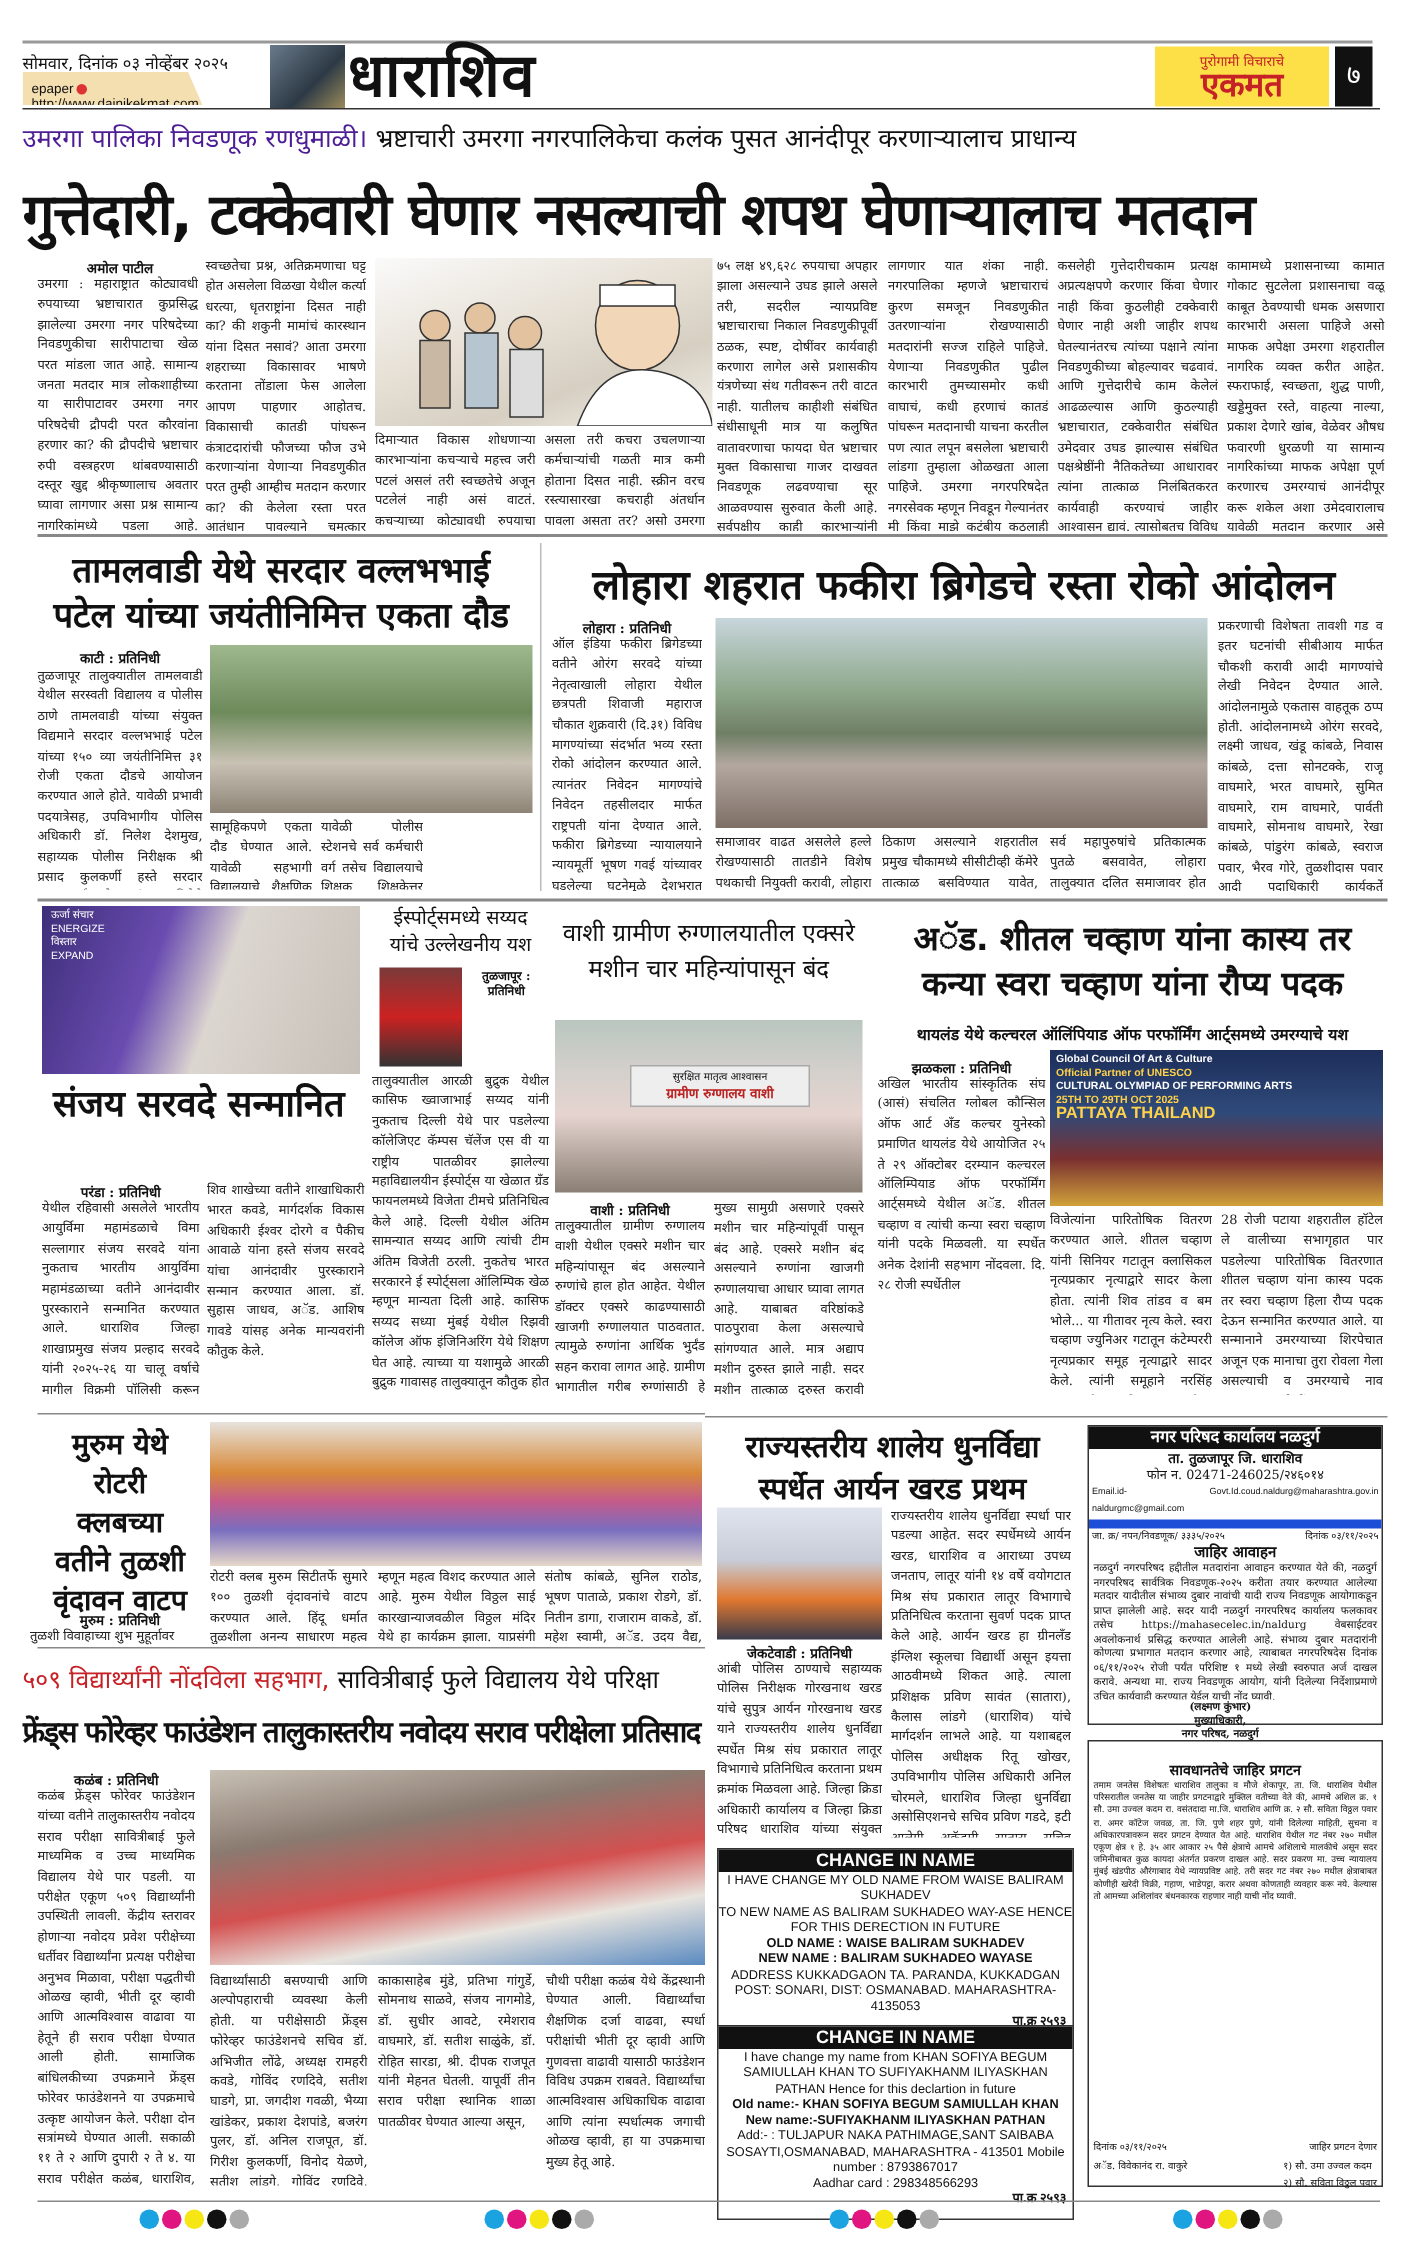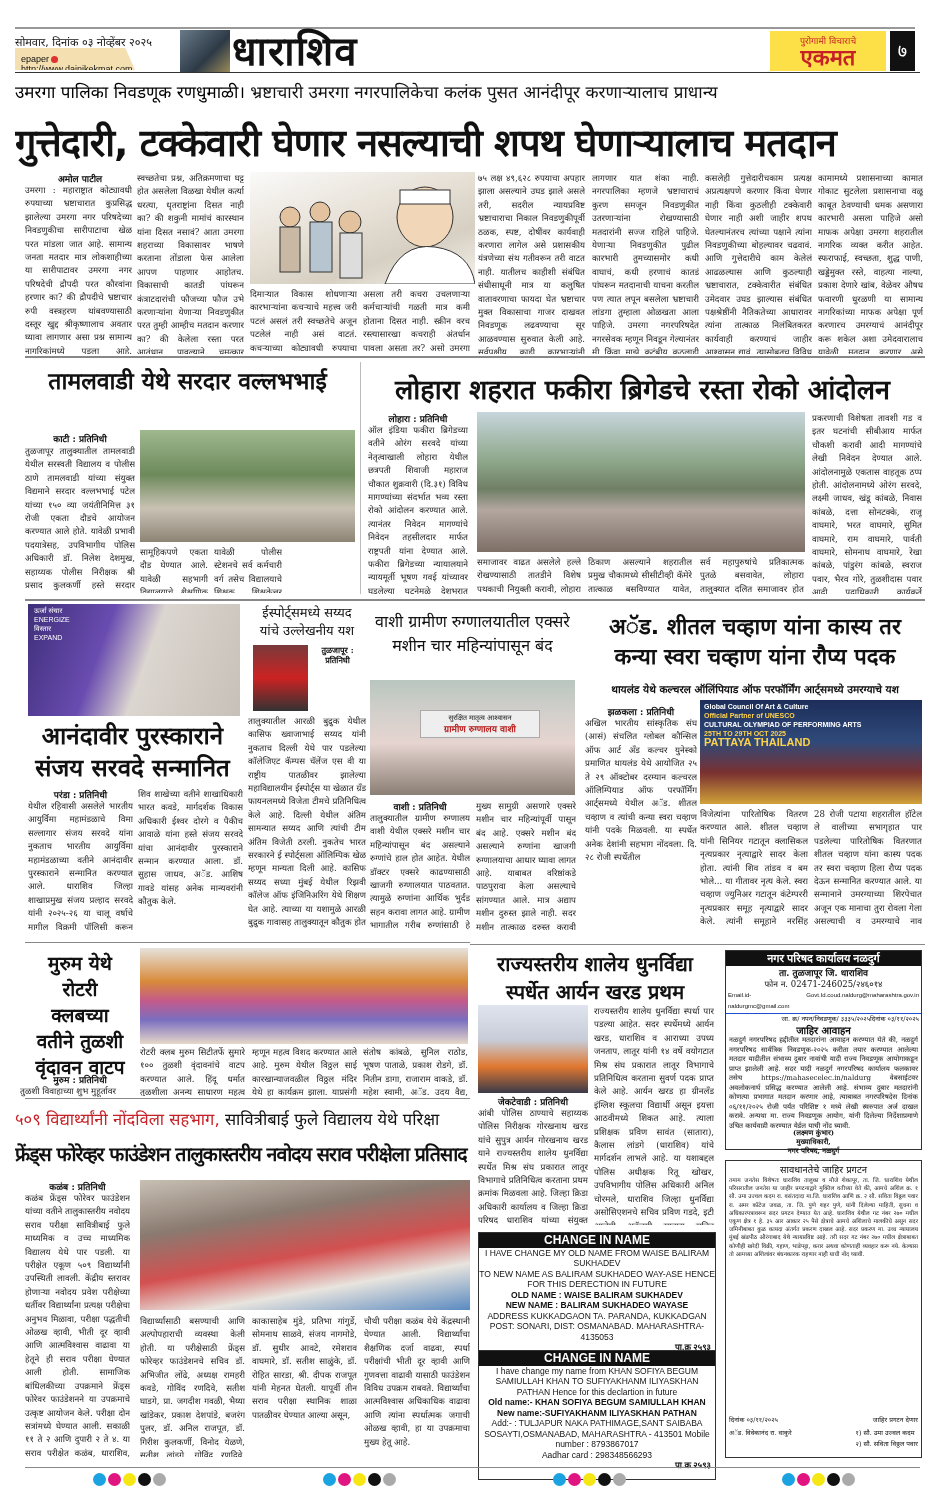--- a/index.html
+++ b/index.html
@@ -9,21 +9,21 @@
 .dateline{left:15px;top:34px;font-size:11px;font-family:"DejaVu Sans",sans-serif}
 .epaper{left:15px;top:48px;width:120px;height:22px;background:#f4dfb0;clip-path:polygon(0 0,92% 0,100% 100%,0 100%);font-size:9px;font-family:"Liberation Sans",sans-serif;padding:6px 0 0 6px}
 .epaper .dot{display:inline-block;width:7px;height:7px;border-radius:50%;background:#d33;margin:0 2px;vertical-align:middle}
 .logo-img{left:180px;top:30px;width:50px;height:42px;background:linear-gradient(135deg,#6a7a8a,#2d3a46 60%,#9a8a5a)}
 .logo-title{left:232px;top:30px;font-size:40px;font-weight:bold;font-family:"DejaVu Sans",sans-serif;line-height:42px;letter-spacing:1px}
 .brand{left:770px;top:31px;width:116px;height:40px;background:#fde047;text-align:center}
 .brand .tag{font-size:9px;color:#c62127;font-family:"DejaVu Sans",sans-serif;margin-top:3px}
 .brand .name{font-size:22px;color:#c62127;font-weight:bold;font-family:"DejaVu Sans",sans-serif;line-height:22px}
 .pageno{left:890px;top:31px;width:25px;height:40px;background:#111;color:#fff;font-size:18px;text-align:center;line-height:40px;font-family:"DejaVu Sans",sans-serif}
 .kicker{left:15px;top:80px;width:905px;font-size:17px;font-family:"DejaVu Sans",sans-serif;white-space:nowrap;overflow:hidden}
-.kicker .red{color:#000000}
+.kicker .red{color:#4c1d95}
 .h1{font-family:"DejaVu Sans",sans-serif;font-weight:bold;white-space:nowrap;overflow:hidden}
 .mainhead{left:15px;top:115px;width:905px;font-size:38px;letter-spacing:-1px}
 .col{font-size:8.6px;line-height:13.4px;text-align:justify;overflow:hidden;color:#222}
 .byline{font-weight:bold;text-align:center;font-size:9px}
 .rule{height:2px;background:#888}
 .photo{overflow:hidden}
 .cmyk{display:flex;gap:2px}
 .cmyk span{width:13px;height:13px;border-radius:50%;display:inline-block}
 .notice{border:1px solid #333;font-size:8px;line-height:11px}
 .notice .bar{background:#111;color:#fff;text-align:center;font-weight:bold;font-size:11px;padding:2px 0;font-family:"Liberation Sans",sans-serif}
@@ -73,20 +73,21 @@
 <div class="abs col" style="left:250px;top:288px;width:107px;height:66px">दिमाऱ्यात विकास शोधणाऱ्या कारभाऱ्यांना कचऱ्याचे महत्त्व जरी पटलं असलं तरी स्वच्छतेचे अजून पटलेलं नाही असं वाटतं. कचऱ्याच्या कोट्यावधी रुपयाचा टेंडरचा आकडा वाढला</div>
 <div class="abs col" style="left:363px;top:288px;width:107px;height:66px">असला तरी कचरा उचलणाऱ्या कर्मचाऱ्यांची गळती मात्र कमी होताना दिसत नाही. स्क्रीन वरच रस्त्यासारखा कचराही अंतर्धान पावला असता तर? असो उमरगा नगर परिषदमध्ये फक्त १ कोटी</div>
 <div class="abs col" style="left:478px;top:172px;width:107px;height:182px">७५ लक्ष ४९,६२८ रुपयाचा अपहार झाला असल्याने उघड झाले असले तरी, सदरील न्यायप्रविष्ट भ्रष्टाचाराचा निकाल निवडणुकीपूर्वी ठळक, स्पष्ट, दोषींवर कार्यवाही करणारा लागेल असे प्रशासकीय यंत्रणेच्या संथ गतीवरून तरी वाटत नाही. यातीलच काहीशी संबंधित संधीसाधूनी मात्र या कलुषित वातावरणाचा फायदा घेत भ्रष्टाचार मुक्त विकासाचा गाजर दाखवत निवडणूक लढवण्याचा सूर आळवण्यास सुरुवात केली आहे. सर्वपक्षीय काही कारभाऱ्यांनी उमरगेकरांच्या भाळी हा गोंदवलेला भ्रष्टाचार, खुद्द मतदारांनाच पुसावा</div>
 <div class="abs col" style="left:592px;top:172px;width:107px;height:182px">लागणार यात शंका नाही. नगरपालिका म्हणजे भ्रष्टाचाराचं कुरण समजून निवडणुकीत उतरणाऱ्यांना रोखण्यासाठी मतदारांनी सज्ज राहिले पाहिजे. येणाऱ्या निवडणुकीत पुढील कारभारी तुमच्यासमोर कधी वाघाचं, कधी हरणाचं कातडं पांघरून मतदानाची याचना करतील पण त्यात लपून बसलेला भ्रष्टाचारी लांडगा तुम्हाला ओळखता आला पाहिजे. उमरगा नगरपरिषदेत नगरसेवक म्हणून निवडून गेल्यानंतर मी किंवा माझे कुटुंबीय कुठलाही आर्थिक व्यवहार किंवा</div>
 <div class="abs col" style="left:705px;top:172px;width:107px;height:182px">कसलेही गुत्तेदारीचकाम प्रत्यक्ष अप्रत्यक्षपणे करणार किंवा घेणार नाही किंवा कुठलीही टक्केवारी घेणार नाही अशी जाहीर शपथ घेतल्यानंतरच त्यांच्या पक्षाने त्यांना निवडणुकीच्या बोहल्यावर चढवावं. आणि गुत्तेदारीचे काम केलेलं आढळल्यास आणि कुठल्याही भ्रष्टाचारात, टक्केवारीत संबंधित उमेदवार उघड झाल्यास संबंधित पक्षश्रेष्ठींनी नैतिकतेच्या आधारावर त्यांना तात्काळ निलंबितकरत कार्यवाही करण्याचं जाहीर आश्वासन द्यावं. त्यासोबतच विविध कंत्राटे, कचरा टेंडर, कर्मचारी भरती यासह विविध</div>
 <div class="abs col" style="left:818px;top:172px;width:105px;height:182px">कामामध्ये प्रशासनाच्या कामात गोकाट सुटलेला प्रशासनाचा वळू काबूत ठेवण्याची धमक असणारा कारभारी असला पाहिजे असो माफक अपेक्षा उमरगा शहरातील नागरिक व्यक्त करीत आहेत. स्फराफाई, स्वच्छता, शुद्ध पाणी, खड्डेमुक्त रस्ते, वाहत्या नाल्या, प्रकाश देणारे खांब, वेळेवर औषध फवारणी धुरळणी या सामान्य नागरिकांच्या माफक अपेक्षा पूर्ण करणारच उमरग्याचं आनंदीपूर करू शकेल अशा उमेदवारालाच यावेळी मतदान करणार असे सामान्य नागरिकांतून बोलले जात आहे.</div>
 <div class="abs rule" style="left:25px;top:356px;width:900px"></div>
 
 <div class="abs h1" style="left:15px;top:366px;width:345px;font-size:23px;text-align:center;line-height:30px">
   <div>तामलवाडी येथे सरदार वल्लभभाई</div>
+  <div>पटेल यांच्या जयंतीनिमित्त एकता दौड</div>
 </div>
 <div class="abs byline" style="left:25px;top:432px;width:110px">काटी : प्रतिनिधी</div>
 <div class="abs col" style="left:25px;top:445px;width:110px;height:148px">तुळजापूर तालुक्यातील तामलवाडी येथील सरस्वती विद्यालय व पोलीस ठाणे तामलवाडी यांच्या संयुक्त विद्यमाने सरदार वल्लभभाई पटेल यांच्या १५० व्या जयंतीनिमित्त ३१ रोजी एकता दौडचे आयोजन करण्यात आले होते. यावेळी प्रभावी पदयात्रेसह, उपविभागीय पोलिस अधिकारी डॉ. निलेश देशमुख, सहाय्यक पोलीस निरीक्षक श्री प्रसाद कुलकर्णी हस्ते सरदार वल्लभभाई पटेल यांच्या प्रतिमेचे पूजन करण्यात आले. त्यानंतर उपस्थित सर्वांचे</div>
 <div class="abs photo" style="left:140px;top:430px;width:215px;height:112px;background:linear-gradient(180deg,#9fb88e 0%,#6d8a5b 40%,#c9c2b4 70%,#8d8476 100%)"></div>
 <div class="abs col" style="left:140px;top:546px;width:68px;height:47px">सामूहिकपणे एकता दौड घेण्यात आले. यावेळी सहभागी विद्यालयाचे शैक्षणिक साहित्य वाटप मान्यवरांच्या हस्ते करण्यात आले.</div>
 <div class="abs col" style="left:214px;top:546px;width:68px;height:47px">यावेळी पोलीस स्टेशनचे सर्व कर्मचारी वर्ग तसेच विद्यालयाचे शिक्षक शिक्षकेत्तर कर्मचारी व विद्यार्थी उपस्थित होते.</div>
 <div class="abs vline" style="left:360px;top:362px;height:232px"></div>
 
 <div class="abs h1" style="left:365px;top:370px;width:555px;font-size:27px;text-align:center">लोहारा शहरात फकीरा ब्रिगेडचे रस्ता रोको आंदोलन</div>
 <div class="abs byline" style="left:368px;top:412px;width:100px">लोहारा : प्रतिनिधी</div>
@@ -100,21 +101,20 @@
 
 <div class="abs photo" style="left:28px;top:604px;width:212px;height:112px;background:linear-gradient(110deg,#3e2f7a 0%,#6a4cb0 35%,#dcd6d0 55%,#c7c0b8 100%)">
   <div style="position:absolute;left:6px;top:2px;color:#fff;font-size:7px;font-family:'Liberation Sans',sans-serif;line-height:9px">
     <div>ऊर्जा संचार</div>
     <div>ENERGIZE</div>
     <div>विस्तार</div>
     <div>EXPAND</div>
   </div>
 </div>
 <div class="abs" style="left:20px;top:720px;width:225px;text-align:center;font-size:24px;line-height:32px;font-family:'DejaVu Serif',serif;font-weight:bold">
-  <div>आनंदावीर पुरस्काराने</div>
   <div>संजय सरवदे सन्मानित</div>
 </div>
 <div class="abs byline" style="left:28px;top:788px;width:105px">परंडा : प्रतिनिधी</div>
 <div class="abs col" style="left:28px;top:800px;width:105px;height:130px">येथील रहिवासी असलेले भारतीय आयुर्विमा महामंडळाचे विमा सल्लागार संजय सरवदे यांना नुकताच भारतीय आयुर्विमा महामंडळाच्या वतीने आनंदावीर पुरस्काराने सन्मानित करण्यात आले. धाराशिव जिल्हा शाखाप्रमुख संजय प्रल्हाद सरवदे यांनी २०२५-२६ या चालू वर्षाचे मागील विक्रमी पॉलिसी करून धाराशिव जिल्हा कार्यालयात धारा-</div>
 <div class="abs col" style="left:138px;top:788px;width:105px;height:142px">शिव शाखेच्या वतीने शाखाधिकारी भारत कवडे, मार्गदर्शक विकास अधिकारी ईश्वर दोरगे व पैकीच आवाळे यांना हस्ते संजय सरवदे यांचा आनंदावीर पुरस्काराने सन्मान करण्यात आला. डॉ. सुहास जाधव, अॅड. आशिष गावडे यांसह अनेक मान्यवरांनी कौतुक केले.</div>
 
 <div class="abs" style="left:248px;top:604px;width:118px;text-align:center;font-size:13px;line-height:18px;font-weight:normal;font-family:'DejaVu Sans',sans-serif">
   <div>ईस्पोर्ट्समध्ये सय्यद</div>
   <div>यांचे उल्लेखनीय यश</div>
 </div>
@@ -202,35 +202,35 @@
 </div>
 
 <div class="abs notice" style="left:725px;top:950px;width:197px;height:200px">
   <div class="bar">नगर परिषद कार्यालय नळदुर्ग</div>
   <div style="text-align:center;font-weight:bold;font-size:9px;margin-top:2px">ता. तुळजापूर जि. धाराशिव</div>
   <div style="text-align:center;font-size:8.5px">फोन न. 02471-246025/२४६०१४</div>
   <div style="display:flex;justify-content:space-between;font-size:6px;font-family:'Liberation Sans',sans-serif;padding:0 2px">
     <span>Email.id-naldurgmc@gmail.com</span>
     <span>Govt.Id.coud.naldurg@maharashtra.gov.in</span>
   </div>
-  <div style="display:flex;justify-content:flex-end;font-size:6.5px;padding:0 2px;border-top:1px solid #1d4ed8;margin-top:1px">
+  <div style="display:flex;justify-content:space-between;font-size:6.5px;padding:0 2px;border-top:6px solid #1d4ed8;margin-top:1px">
     <span>जा. क्र/ नपन/निवडणूक/ ३३३५/२०२५</span>
     <span>दिनांक ०३/११/२०२५</span>
   </div>
   <div style="text-align:center;font-weight:bold;font-size:10px">जाहिर आवाहन</div>
   <div style="font-size:7px;line-height:9.5px;text-align:justify;padding:0 3px;height:92px;overflow:hidden">नळदुर्ग नगरपरिषद हद्दीतील मतदारांना आवाहन करण्यात येते की, नळदुर्ग नगरपरिषद सार्वत्रिक निवडणूक-२०२५ करीता तयार करण्यात आलेल्या मतदार यादीतील संभाव्य दुबार नावांची यादी राज्य निवडणूक आयोगाकडून प्राप्त झालेली आहे. सदर यादी नळदुर्ग नगरपरिषद कार्यालय फलकावर तसेच https://mahasecelec.in/naldurg वेबसाईटवर अवलोकनार्थ प्रसिद्ध करण्यात आलेली आहे. संभाव्य दुबार मतदारांनी कोणत्या प्रभागात मतदान करणार आहे, त्याबाबत नगरपरिषदेस दिनांक ०६/११/२०२५ रोजी पर्यंत परिशिष्ट १ मध्ये लेखी स्वरुपात अर्ज दाखल करावे. अन्यथा मा. राज्य निवडणूक आयोग, यांनी दिलेल्या निर्देशाप्रमाणे उचित कार्यवाही करण्यात येईल याची नोंद घ्यावी.</div>
   <div style="text-align:center;padding-right:20px;font-size:7px;font-weight:bold;line-height:9px">
     <div>(लक्ष्मण कुंभार)</div>
     <div>मुख्याधिकारी,</div>
     <div>नगर परिषद, नळदुर्ग</div>
   </div>
 </div>
 
 <div class="abs notice" style="left:725px;top:1160px;width:197px;height:298px">
-  <div style="text-align:center;font-weight:normal;font-size:9.5px;margin-top:3px">सावधानतेचे जाहिर प्रगटन</div>
+  <div style="text-align:center;font-weight:bold;font-size:9.5px;margin-top:14px">सावधानतेचे जाहिर प्रगटन</div>
   <div style="font-size:5.8px;line-height:8.2px;text-align:justify;padding:1px 3px;height:240px;overflow:hidden">तमाम जनतेस विशेषतः धाराशिव तालुका व मौजे शेकापूर, ता. जि. धाराशिव येथील परिसरातील जनतेस या जाहीर प्रगटनाद्वारे मुक्तिल वतीच्या वेते की, आमचे अशिल क्र. १ सौ. उमा उज्वल कदम रा. वसंतदादा मा.जि. धाराशिव आणि क्र. २ सौ. सविता विठ्ठल पवार रा. अमर कॉटेज जवळ, ता. जि. पुणे शहर पुणे, यांनी दिलेल्या माहिती, सुचना व अधिकारपत्रावरून सदर प्रगटन देण्यात येत आहे. धाराशिव येथील गट नंबर २७० मधील एकूण क्षेत्र १ हे. ३५ आर आकार २५ पैसे क्षेत्राचे आमचे अशिलाचे मालकीचे असून सदर जमिनीबाबत कुळ कायदा अंतर्गत प्रकरण दाखल आहे. सदर प्रकरण मा. उच्च न्यायालय मुंबई खंडपीठ औरंगाबाद येथे न्यायप्रविष्ट आहे. तरी सदर गट नंबर २७० मधील क्षेत्राबाबत कोणीही खरेदी विक्री, गहाण, भाडेपट्टा, करार अथवा कोणताही व्यवहार करू नये. केल्यास तो आमच्या अशिलांवर बंधनकारक राहणार नाही याची नोंद घ्यावी.</div>
   <div style="display:flex;justify-content:space-between;font-size:6.5px;padding:0 3px">
     <span>दिनांक ०३/११/२०२५</span>
     <span>जाहिर प्रगटन देणार</span>
   </div>
   <div style="display:flex;justify-content:space-between;font-size:6.5px;padding:2px 3px 0">
     <span>अॅड. विवेकानंद रा. वाकुरे</span>
     <span style="text-align:left">
       <span style="display:block">१) सौ. उमा उज्वल कदम</span>
       <span style="display:block">२) सौ. सविता विठ्ठल पवार</span>

